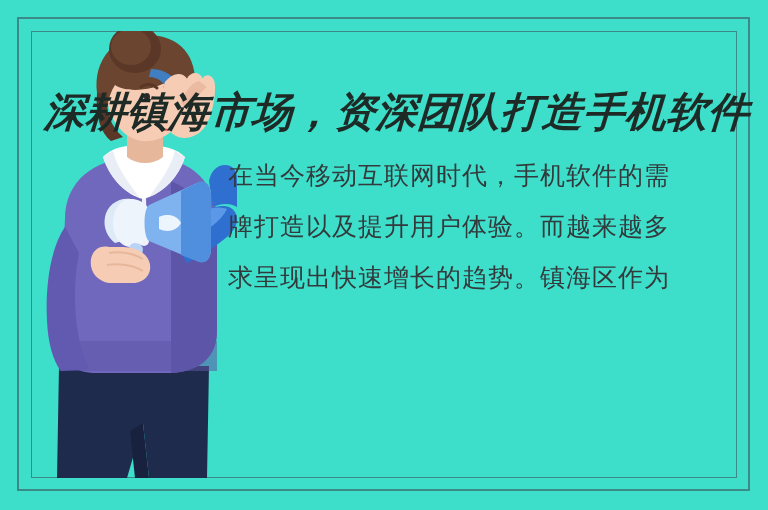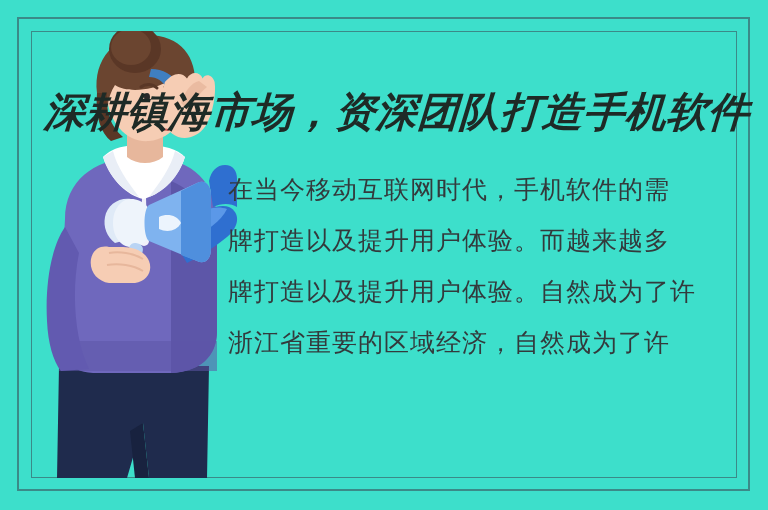--- a/index.html
+++ b/index.html
@@ -52,24 +52,24 @@
     font-style: italic;
     letter-spacing: 0.5px;
     white-space: nowrap;
     line-height: 58px;
     transform: skewX(-3deg);
   }
   
   .body-copy {
     position: absolute;
     left: 228px;
-    top: 164px;
+    top: 152px;
     width: 500px;
     color: #333a3c;
-    font-family: Liberation Sans, sans-serif;
+    font-family: Liberation Mono, monospace;
     font-size: 25px;
     line-height: 51px;
     letter-spacing: 1px;
     text-align: justify;
   }
   .body-copy p {
     margin: 0;
   }
   
   .illustration {
@@ -178,17 +178,16 @@
         <path d="M76 234 C88 232 102 234 112 240" stroke="#e7b79c" stroke-width="2" fill="none"></path>
       </g>
     </svg>
   </div>
 
   <h1 class="page-title">深耕镇海市场，资深团队打造手机软件</h1>
 
   <div class="body-copy">
     <p>在当今移动互联网时代，手机软件的需</p>
     <p>牌打造以及提升用户体验。而越来越多</p>
-    <p>牌打造以及提升用户体验。自然成为了许</p>
-    <p>浙江省重要的区域经济，自然成为了许</p>
+    <p>求呈现出快速增长的趋势。镇海区作为</p>
   </div>
 
 </div>
 
 </body></html>

